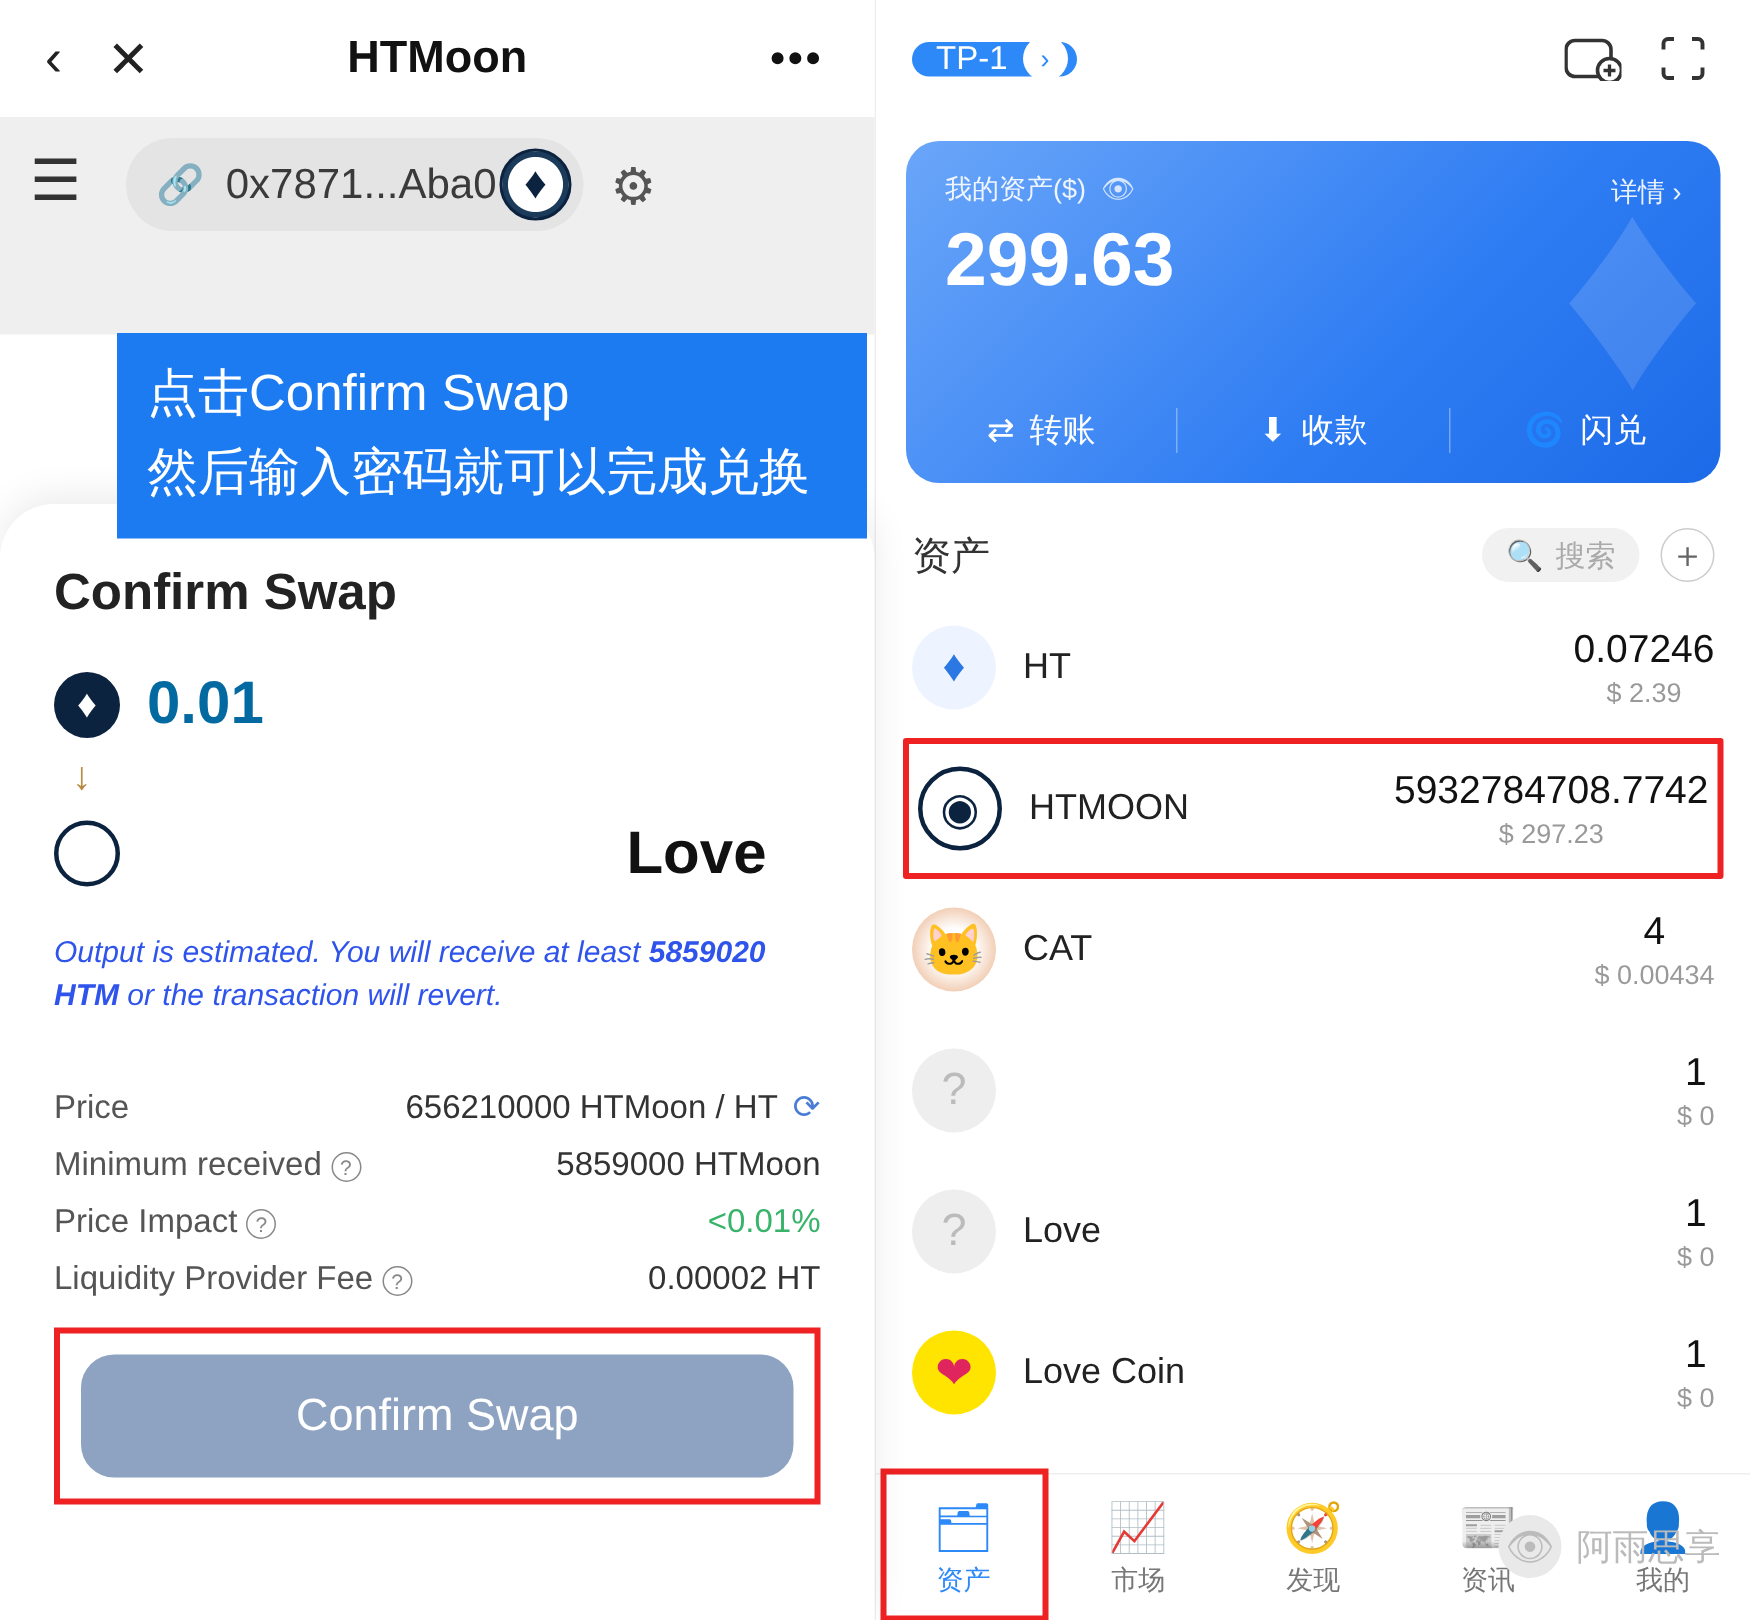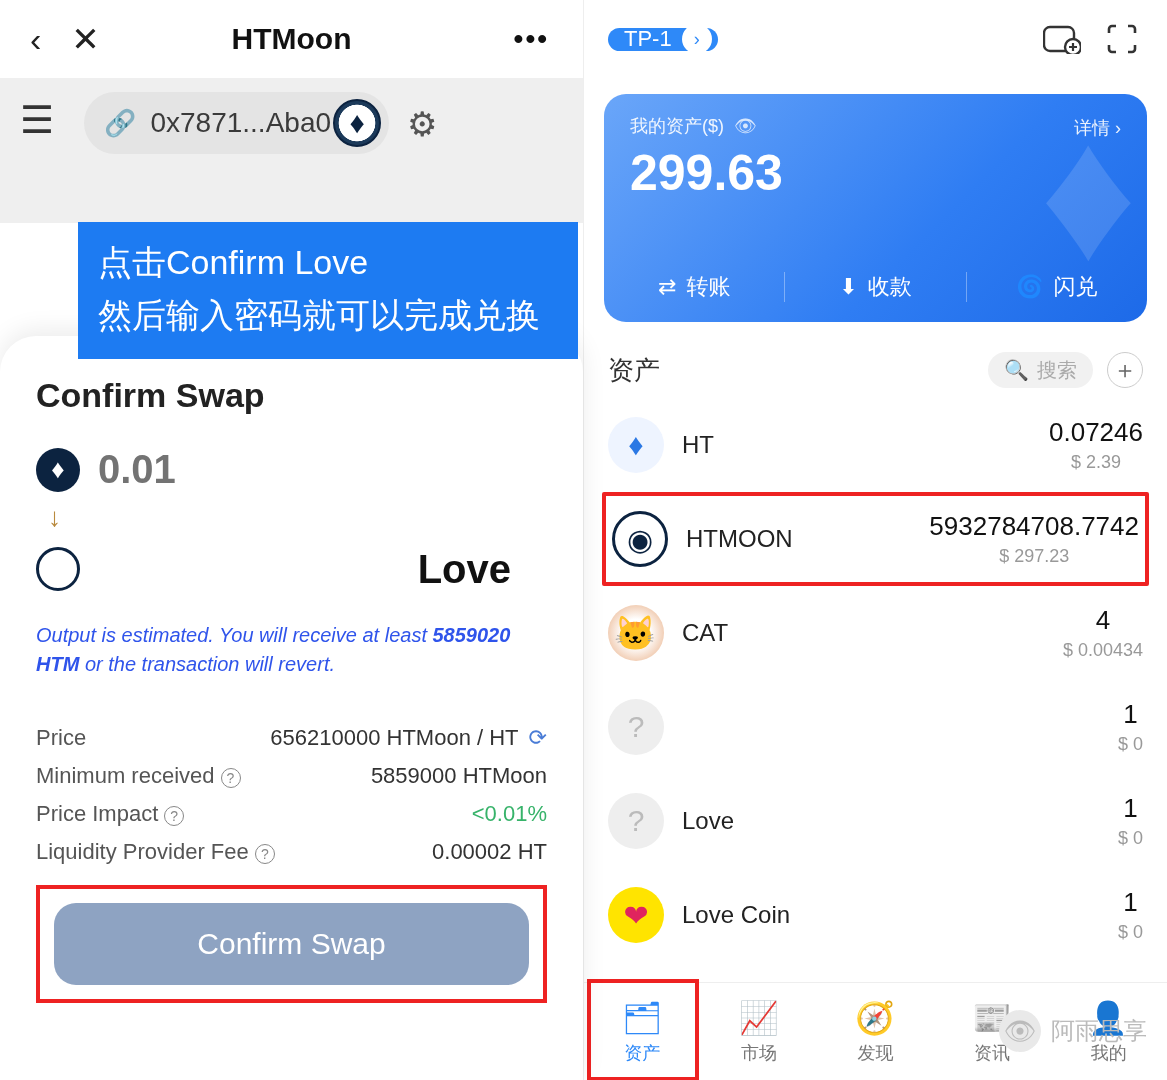--- a/index.html
+++ b/index.html
@@ -98,21 +98,21 @@
   }
   .sheet h2 { font-size: 34px; font-weight: 600; color: #222; margin-bottom: 32px; }
   .swap-row { display:flex; align-items:center; margin-bottom: 10px; }
   .swap-row .coin-icon {
     width: 44px; height: 44px; border-radius: 50%;
     display:inline-flex; align-items:center; justify-content:center;
     margin-right: 18px; font-size:26px; color:#fff;
   }
   .icon-ht { background:#0c2340; }
   .icon-htmoon { background:#fff; border:3px solid #0c2340; color:#0c2340; }
-  .swap-row .amount { font-size: 40px; font-weight: 700; color:#737373; }
+  .swap-row .amount { font-size: 40px; font-weight: 700; color:#0369a1; }
   .swap-arrow { color:#b98a3e; font-size: 26px; margin: 2px 0 14px 12px; }
   .swap-row .token-label { position:absolute; right:36px; font-size: 40px; font-weight:700; color:#111; }
 
   .est-note { color:#2f54eb; font-size: 20px; font-style: italic; margin-top: 30px; line-height:1.45; }
   .est-note b { font-weight:700; }
 
   .details {
     margin-top: 46px;
     font-size: 22px;
     color:#565656;
@@ -285,21 +285,21 @@
       <span class="link-icon">🔗</span>
       <span>0x7871...Aba0</span>
       <span class="ht-badge">
           <span class="ht-badge-inner">♦</span>
         </span>
     </div>
     <span class="gear">⚙</span>
   </div>
 
   <div class="anno anno-left">
-    <div>点击Confirm Love</div>
+    <div>点击Confirm Swap</div>
     <div>然后输入密码就可以完成兑换</div>
   </div>
 
   <div class="sheet">
     <h2>Confirm Swap</h2>
 
     <div class="swap-row">
       <span class="coin-icon icon-ht">♦</span>
       <span class="amount">0.01</span>
     </div>

